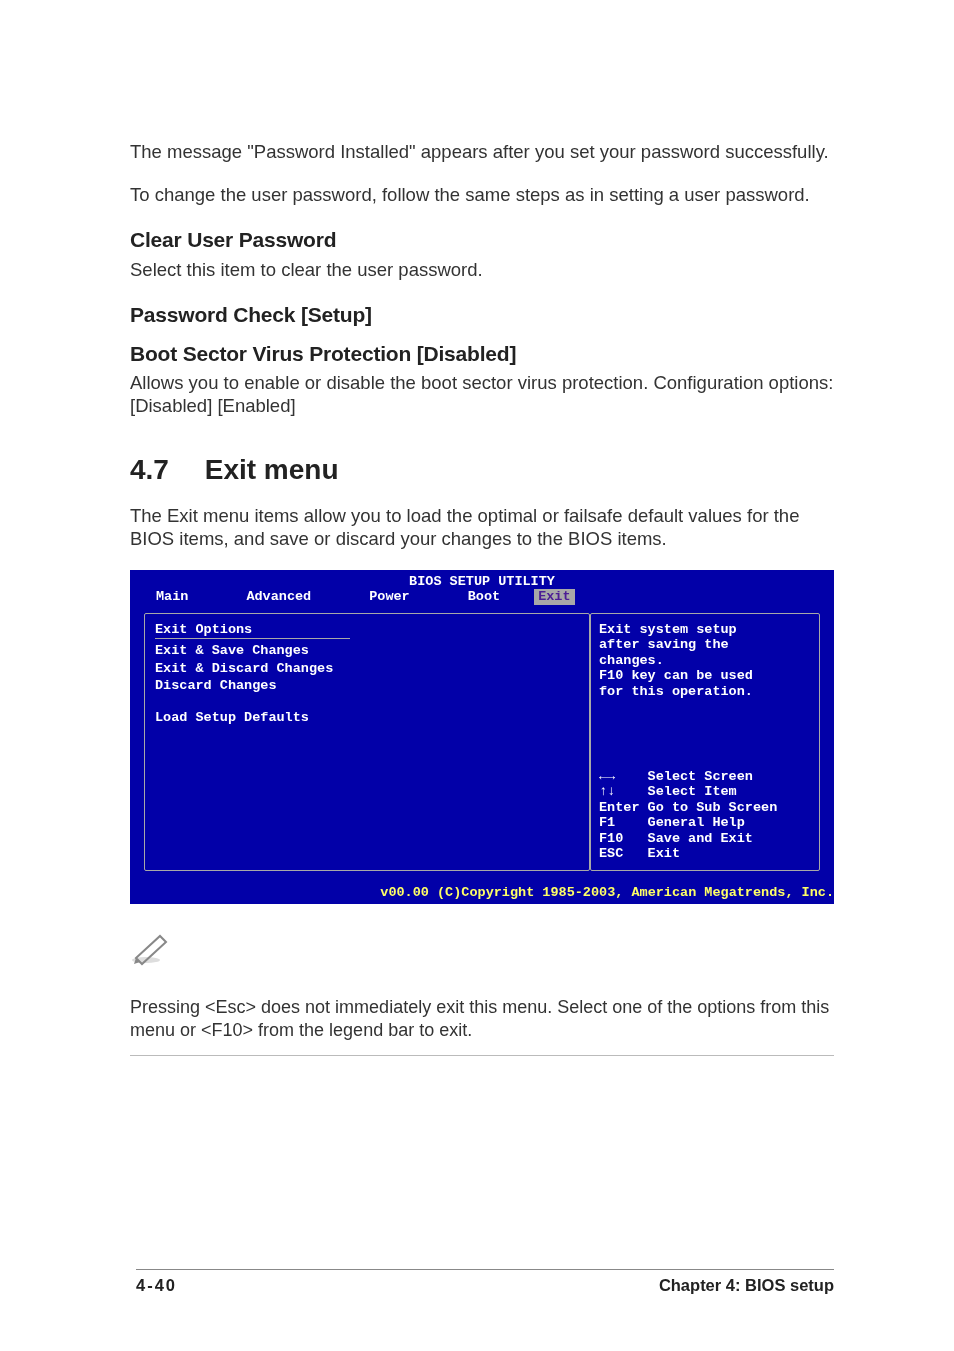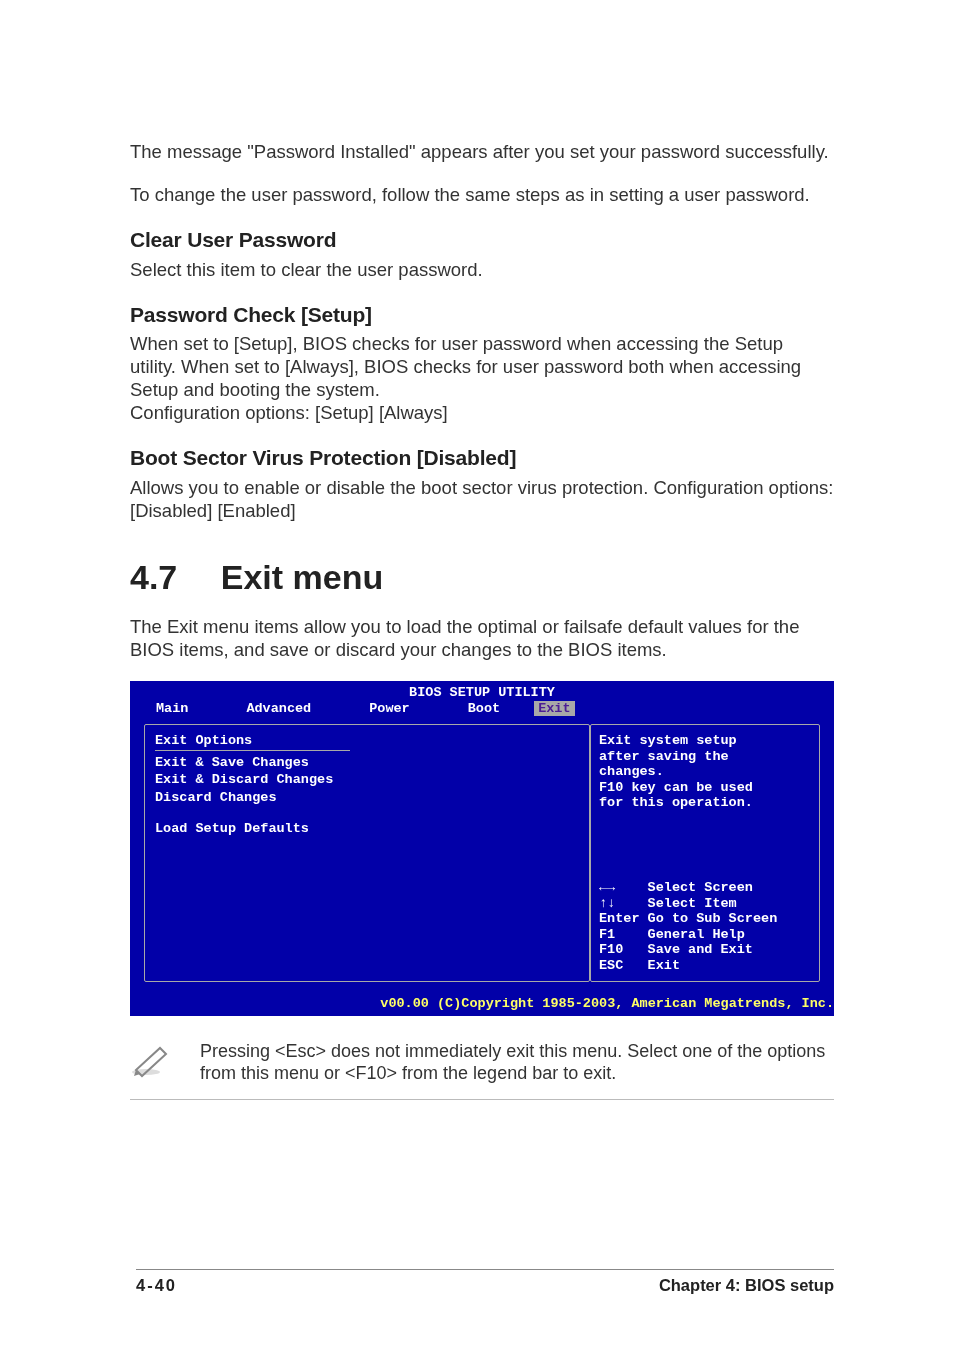--- a/index.html
+++ b/index.html
@@ -1,57 +1,55 @@
 <!DOCTYPE html>
 <html><head>
 <meta charset="utf-8">
 <style>
   * { box-sizing: border-box; margin: 0; padding: 0; }
   html, body { width: 954px; background: #fff; font-family: "Helvetica Neue", Helvetica, Arial, sans-serif; color: #222; }
   .page { width: 954px; height: 1351px; padding: 140px 120px 0 130px; position: relative; }
   .para { font-size: 18.5px; line-height: 1.25; margin-bottom: 20px; color: #333; }
   .h3 { font-size: 21px; font-weight: 700; line-height: 1.3; margin-top: 12px; margin-bottom: 4px; letter-spacing: -0.2px; font-stretch: semi-condensed; }
-  .h2 { font-size: 34px; font-weight: 800; margin-top: 36px; margin-bottom: 18px; }
+  .h2 { font-size: 28px; font-weight: 800; margin-top: 36px; margin-bottom: 18px; }
   .bios-box { background: #0200a8; color: #a8a8a8; font-family: "Courier New", monospace; font-size: 13.5px; font-weight: bold; line-height: 1.15; }
   .bios-title-row { text-align: center; color: #fff; padding-top: 4px; }
   .bios-tabs { display: flex; gap: 0; padding-left: 18px; }
   .bios-tab { color: #fff; padding: 0 8px; }
   .bios-tab.active { background: #a8a8a8; color: #4c1d95; padding: 0 4px; }
   .bios-tab-pad { width: 42px; }
   .bios-body { display: flex; padding: 8px 14px 14px 14px; height: 280px; }
   .bios-left, .bios-right { background: #0200a8; position: relative; border: 1px solid #a8a8a8; border-radius: 2px; }
   .bios-left { flex: 1.3; padding: 8px 10px; color:#fff; }
   .bios-right { flex: 0.65; padding: 8px 8px; color:#fff; display:flex; flex-direction:column; justify-content:space-between; }
   .bios-left-items div { margin-bottom: 2px; white-space: pre; }
   .legend-row { white-space: pre; }
   .bios-section-label { white-space: pre; }
   .bios-hr { border-top:1px solid #a8a8a8; margin: 1px 0 4px 0; width: 46%; }
   .bios-footer { text-align: right; color: #ffff66; background: #0200a8; padding-bottom: 4px; }
-  .note-row { display: flex; align-items: flex-start; gap: 26px; margin-top: 20px; border-bottom: 1px solid #bbb; padding-bottom: 14px; }
+  .note-row { display: flex; align-items: flex-start; gap: 26px; margin-top: 20px; border-bottom: 1px solid #bbb; padding-bottom: 14px; flex-direction: column; }
   .note-icon { width: 44px; height: 36px; flex: none; margin-top:6px; }
   .note-icon svg { width: 100%; height: 100%; }
   .note-text { font-size: 18px; line-height: 1.25; color:#333; padding-top:4px; }
   .footer { position: absolute; bottom: 56px; left: 136px; right: 120px; border-top: 1px solid #888; padding-top: 6px; display:flex; justify-content:space-between; font-size:16.5px; }
   .footer-left { font-weight: 700; letter-spacing: 2px; }
   .footer-right { font-weight: 700; font-stretch: semi-condensed; }
 </style>
 </head>
 <body>
 
 <div class="page">
 
   <p class="para">The message "Password Installed" appears after you set your password successfully.</p>
   <p class="para">To change the user password, follow the same steps as in setting a user password.</p>
 
   <div class="h3">Clear User Password</div>
   <p class="para">Select this item to clear the user password.</p>
 
   <div class="h3">Password Check [Setup]</div>
-  <p class="para" style="white-space:pre-line">When set to [Setup], BIOS checks for user password when accessing the Setup utility. When set to [Always], BIOS checks for user password both when accessing Setup and booting the system.
-Configuration options: [Setup] [Always]</p>
 
   <div class="h3">Boot Sector Virus Protection [Disabled]</div>
   <p class="para">Allows you to enable or disable the boot sector virus protection. Configuration options: [Disabled] [Enabled]</p>
 
   <div class="h2">4.7  Exit menu</div>
   <p class="para">The Exit menu items allow you to load the optimal or failsafe default values for the BIOS items, and save or discard your changes to the BIOS items.</p>
 
   <div class="bios-box">
     <div class="bios-title-row">BIOS SETUP UTILITY</div>
     <div class="bios-tabs">

